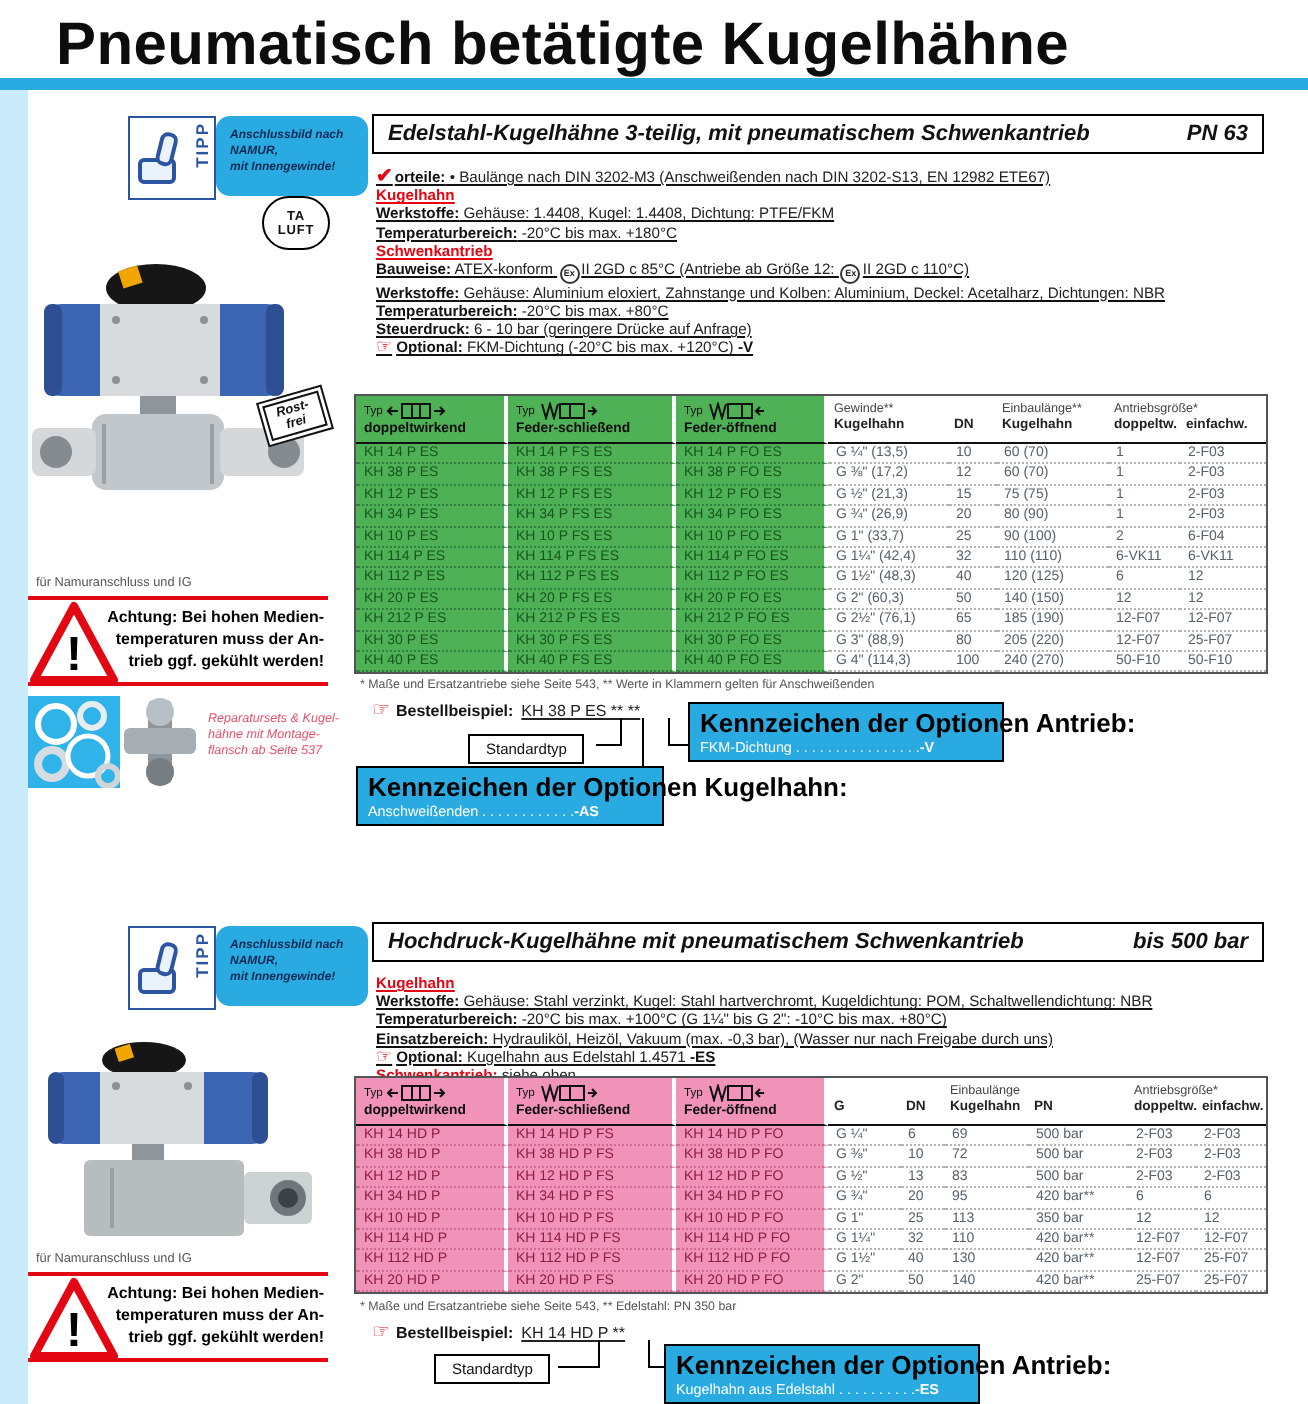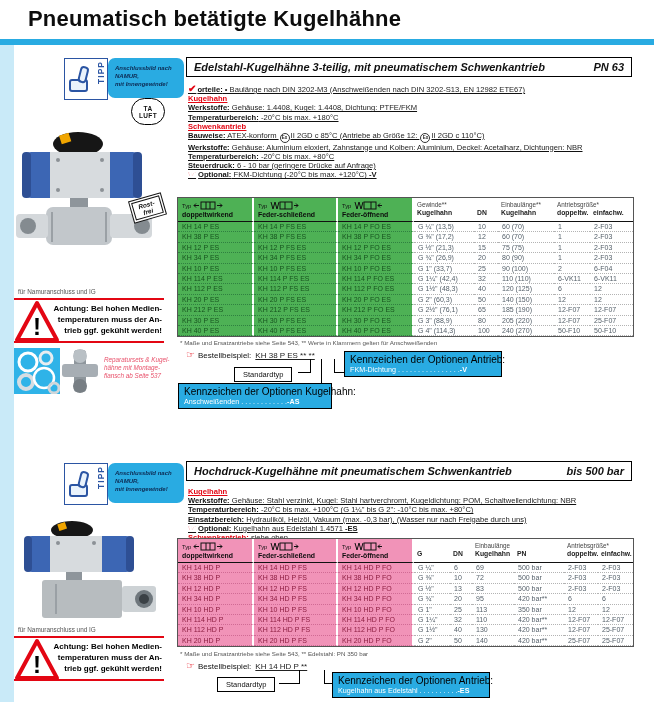--- a/index.html
+++ b/index.html
@@ -1,19 +1,19 @@
 <!DOCTYPE html>
 <html><head>
 <meta charset="utf-8">
 <style>
   html,body{margin:0;padding:0;background:#fff;}
   #page{position:relative;width:654px;height:702px;background:#fff;overflow:hidden;
         font-family:"Liberation Sans",sans-serif;color:#111;}
   .abs{position:absolute;}
-  #page-title{left:28px;top:6px;font-size:22px;font-weight:900;letter-spacing:.2px;color:#0d0d0d;}
+  #page-title{left:28px;top:6px;font-size:30px;font-weight:900;letter-spacing:.2px;color:#0d0d0d;}
   #title-rule{left:0;top:39px;width:654px;height:6px;background:#29abe2;}
   #edge-stripe{left:0;top:45px;width:14px;height:657px;background:#c9eaf8;}
 
   
   .secbar{height:20px;width:446px;border:1.6px solid #000;background:#fff;display:flex;
           align-items:center;justify-content:space-between;padding:0 7px;box-sizing:border-box;}
   .secbar .bt{font-style:italic;font-weight:800;font-size:11px;white-space:nowrap;text-align:right;}
 
   
   .tip{width:120px;height:44px;}
@@ -54,26 +54,26 @@
   .g .tc{background:#4eb155;}
   .g .td.tc{color:#17541f;border-bottom-color:#2f8040;}
   .p .tc{background:#f193b8;}
   .p .td.tc{color:#8c1d40;border-bottom-color:#d06a94;}
   .vc{color:#55606a;}
   .footnote{font-size:6.2px;color:#555;white-space:nowrap;}
 
   
   .orderline{font-size:8px;white-space:nowrap;}
   .orderline .hand{color:#e30613;font-size:10px;margin-right:3px;}
-  .orderline .ol{font-weight:400;}
+  .orderline .ol{font-weight:700;}
   .orderline .code{margin-left:4px;text-decoration:underline;color:#222;}
   .stdbox{border:1.2px solid #000;background:#fff;font-size:7.5px;height:13px;line-height:13px;
           padding:0 8px;white-space:nowrap;}
   .optbox{background:#29abe2;border:1.6px solid #000;padding:2px 5px;box-sizing:border-box;}
-  .optbox .ot{font-weight:400;font-size:10px;color:#000;white-space:nowrap;}
+  .optbox .ot{font-weight:700;font-size:13px;color:#000;white-space:nowrap;}
   .optbox .oi{font-size:7.2px;color:#fff;white-space:nowrap;}
   .optbox .oi b{font-weight:800;}
   .conn{border-color:#000;box-sizing:border-box;}
 
   
   .caption{font-size:6.4px;color:#555;white-space:nowrap;}
   .warnbox{width:150px;height:45px;border-top:2.4px solid #e30613;border-bottom:2.4px solid #e30613;
            box-sizing:border-box;}
   .warntext{position:absolute;right:2px;top:3px;text-align:right;font-size:8px;font-weight:700;
             line-height:11px;color:#000;white-space:nowrap;}

